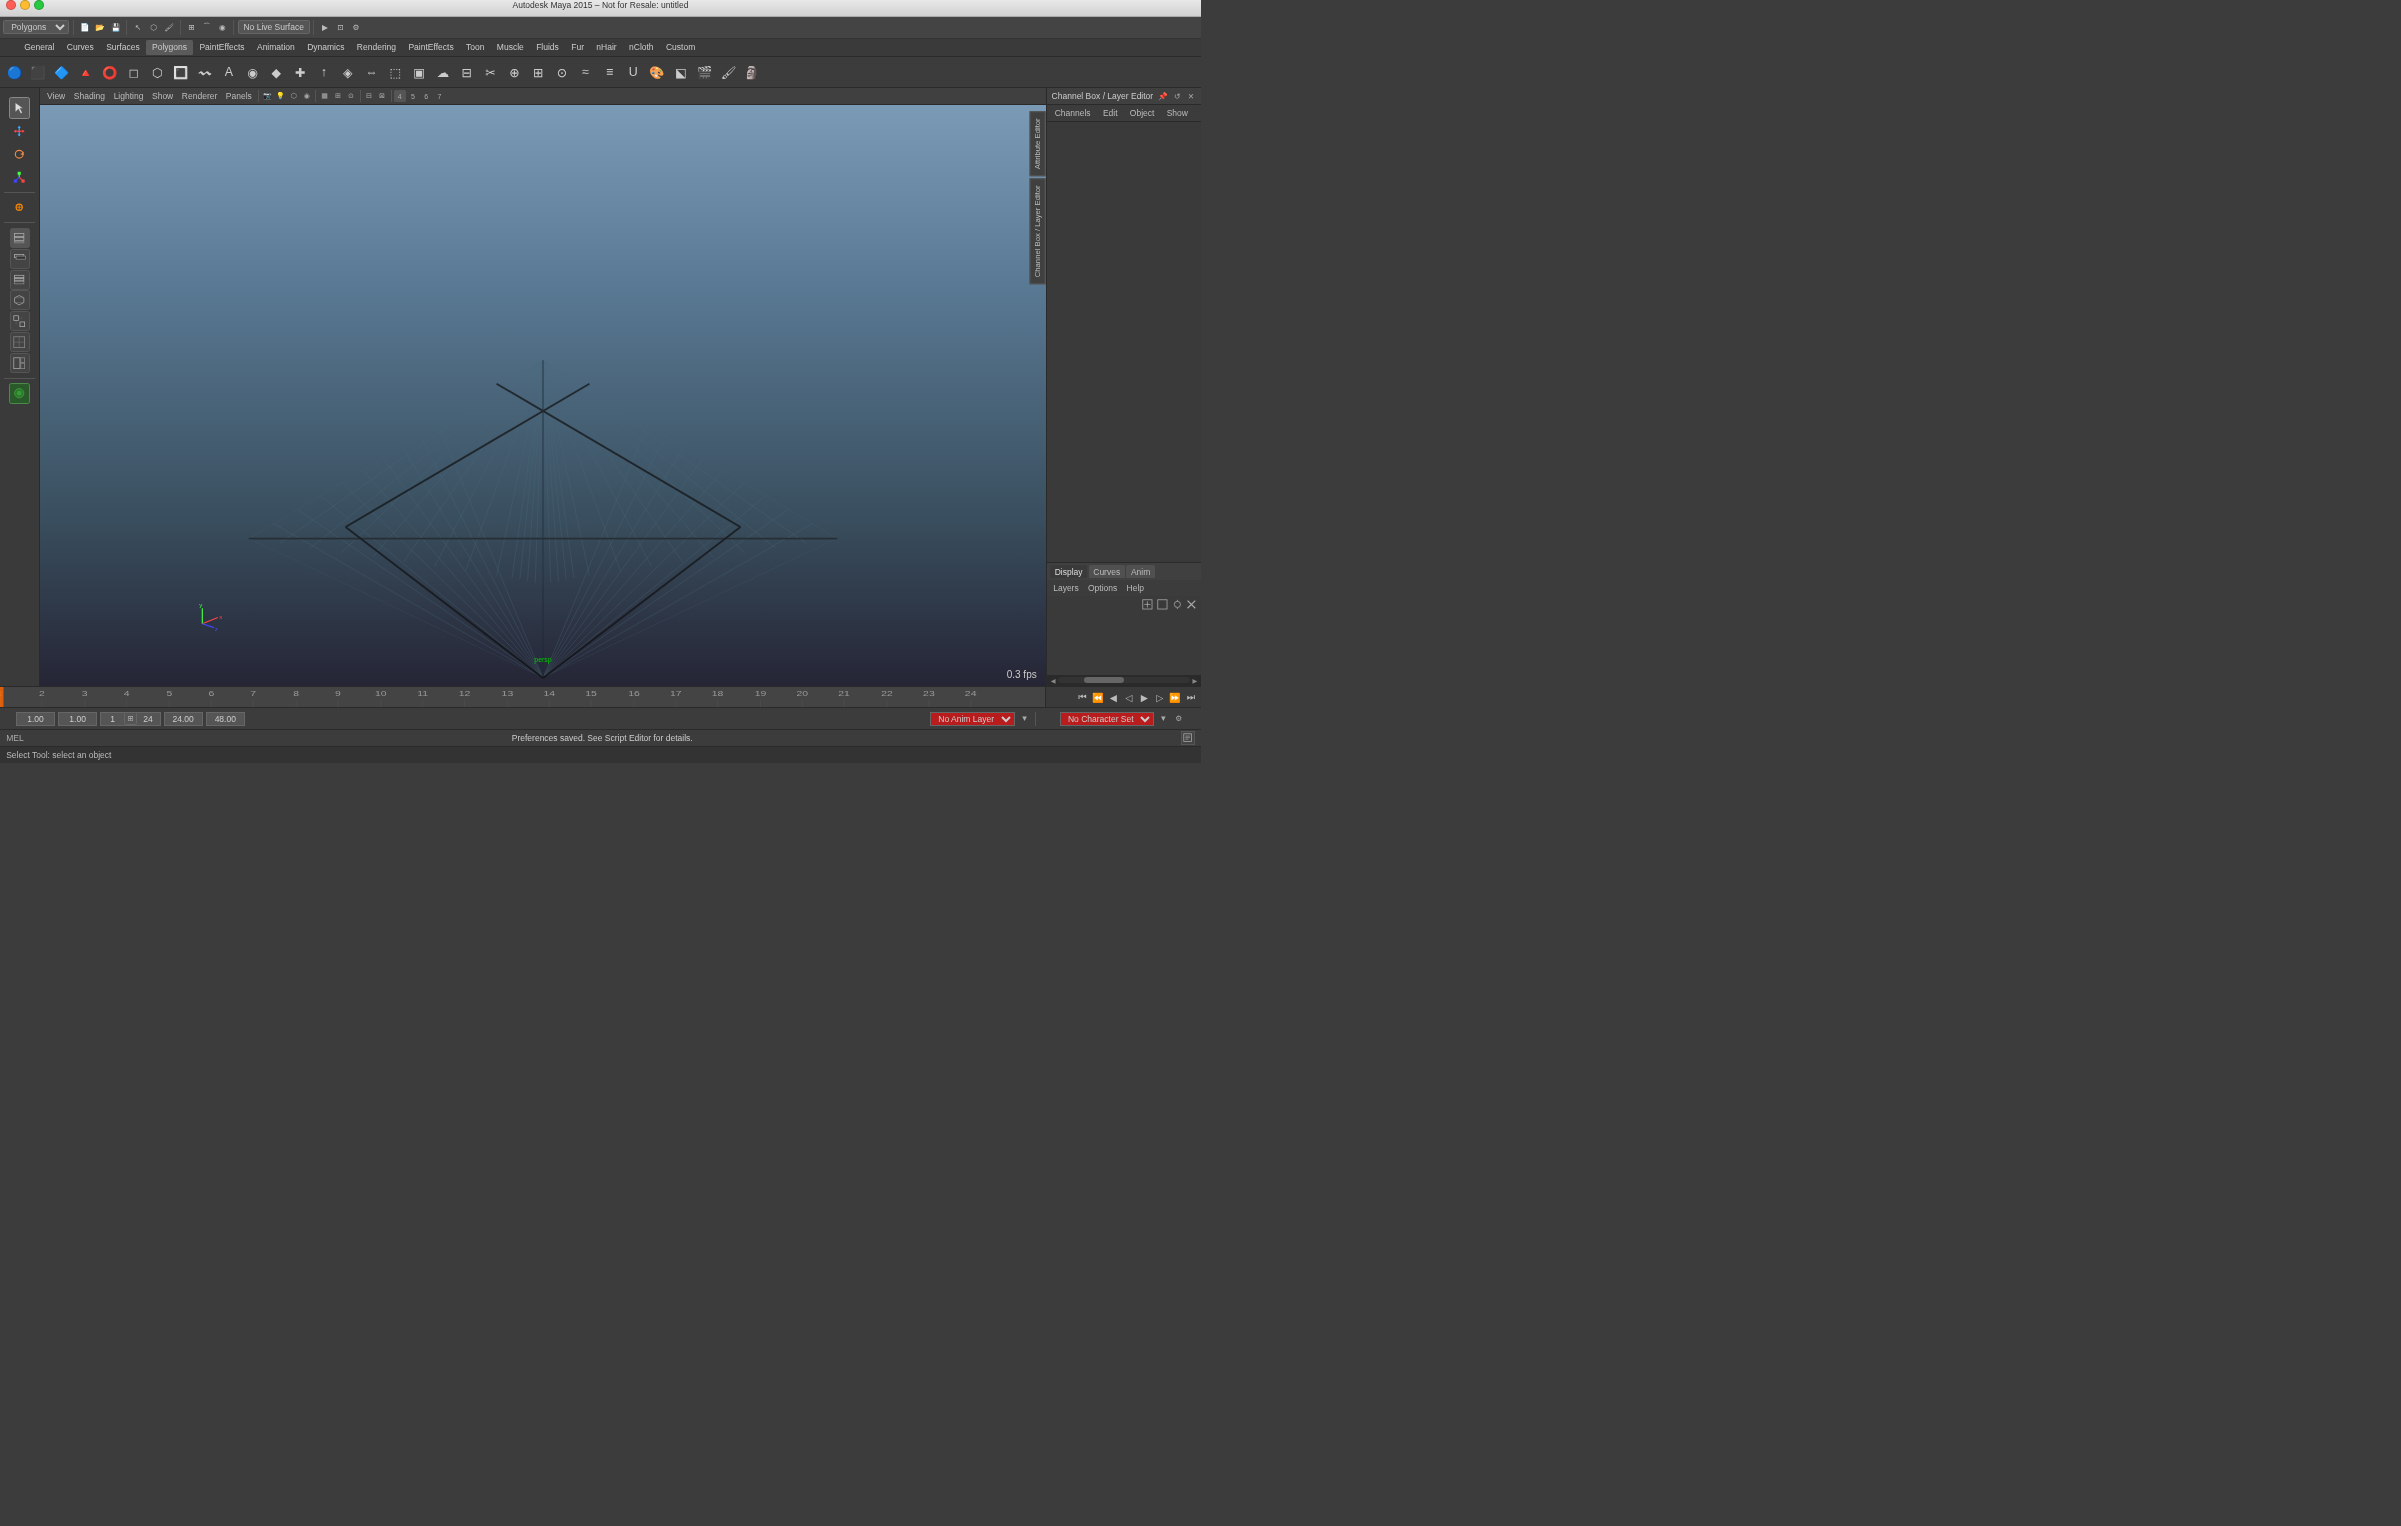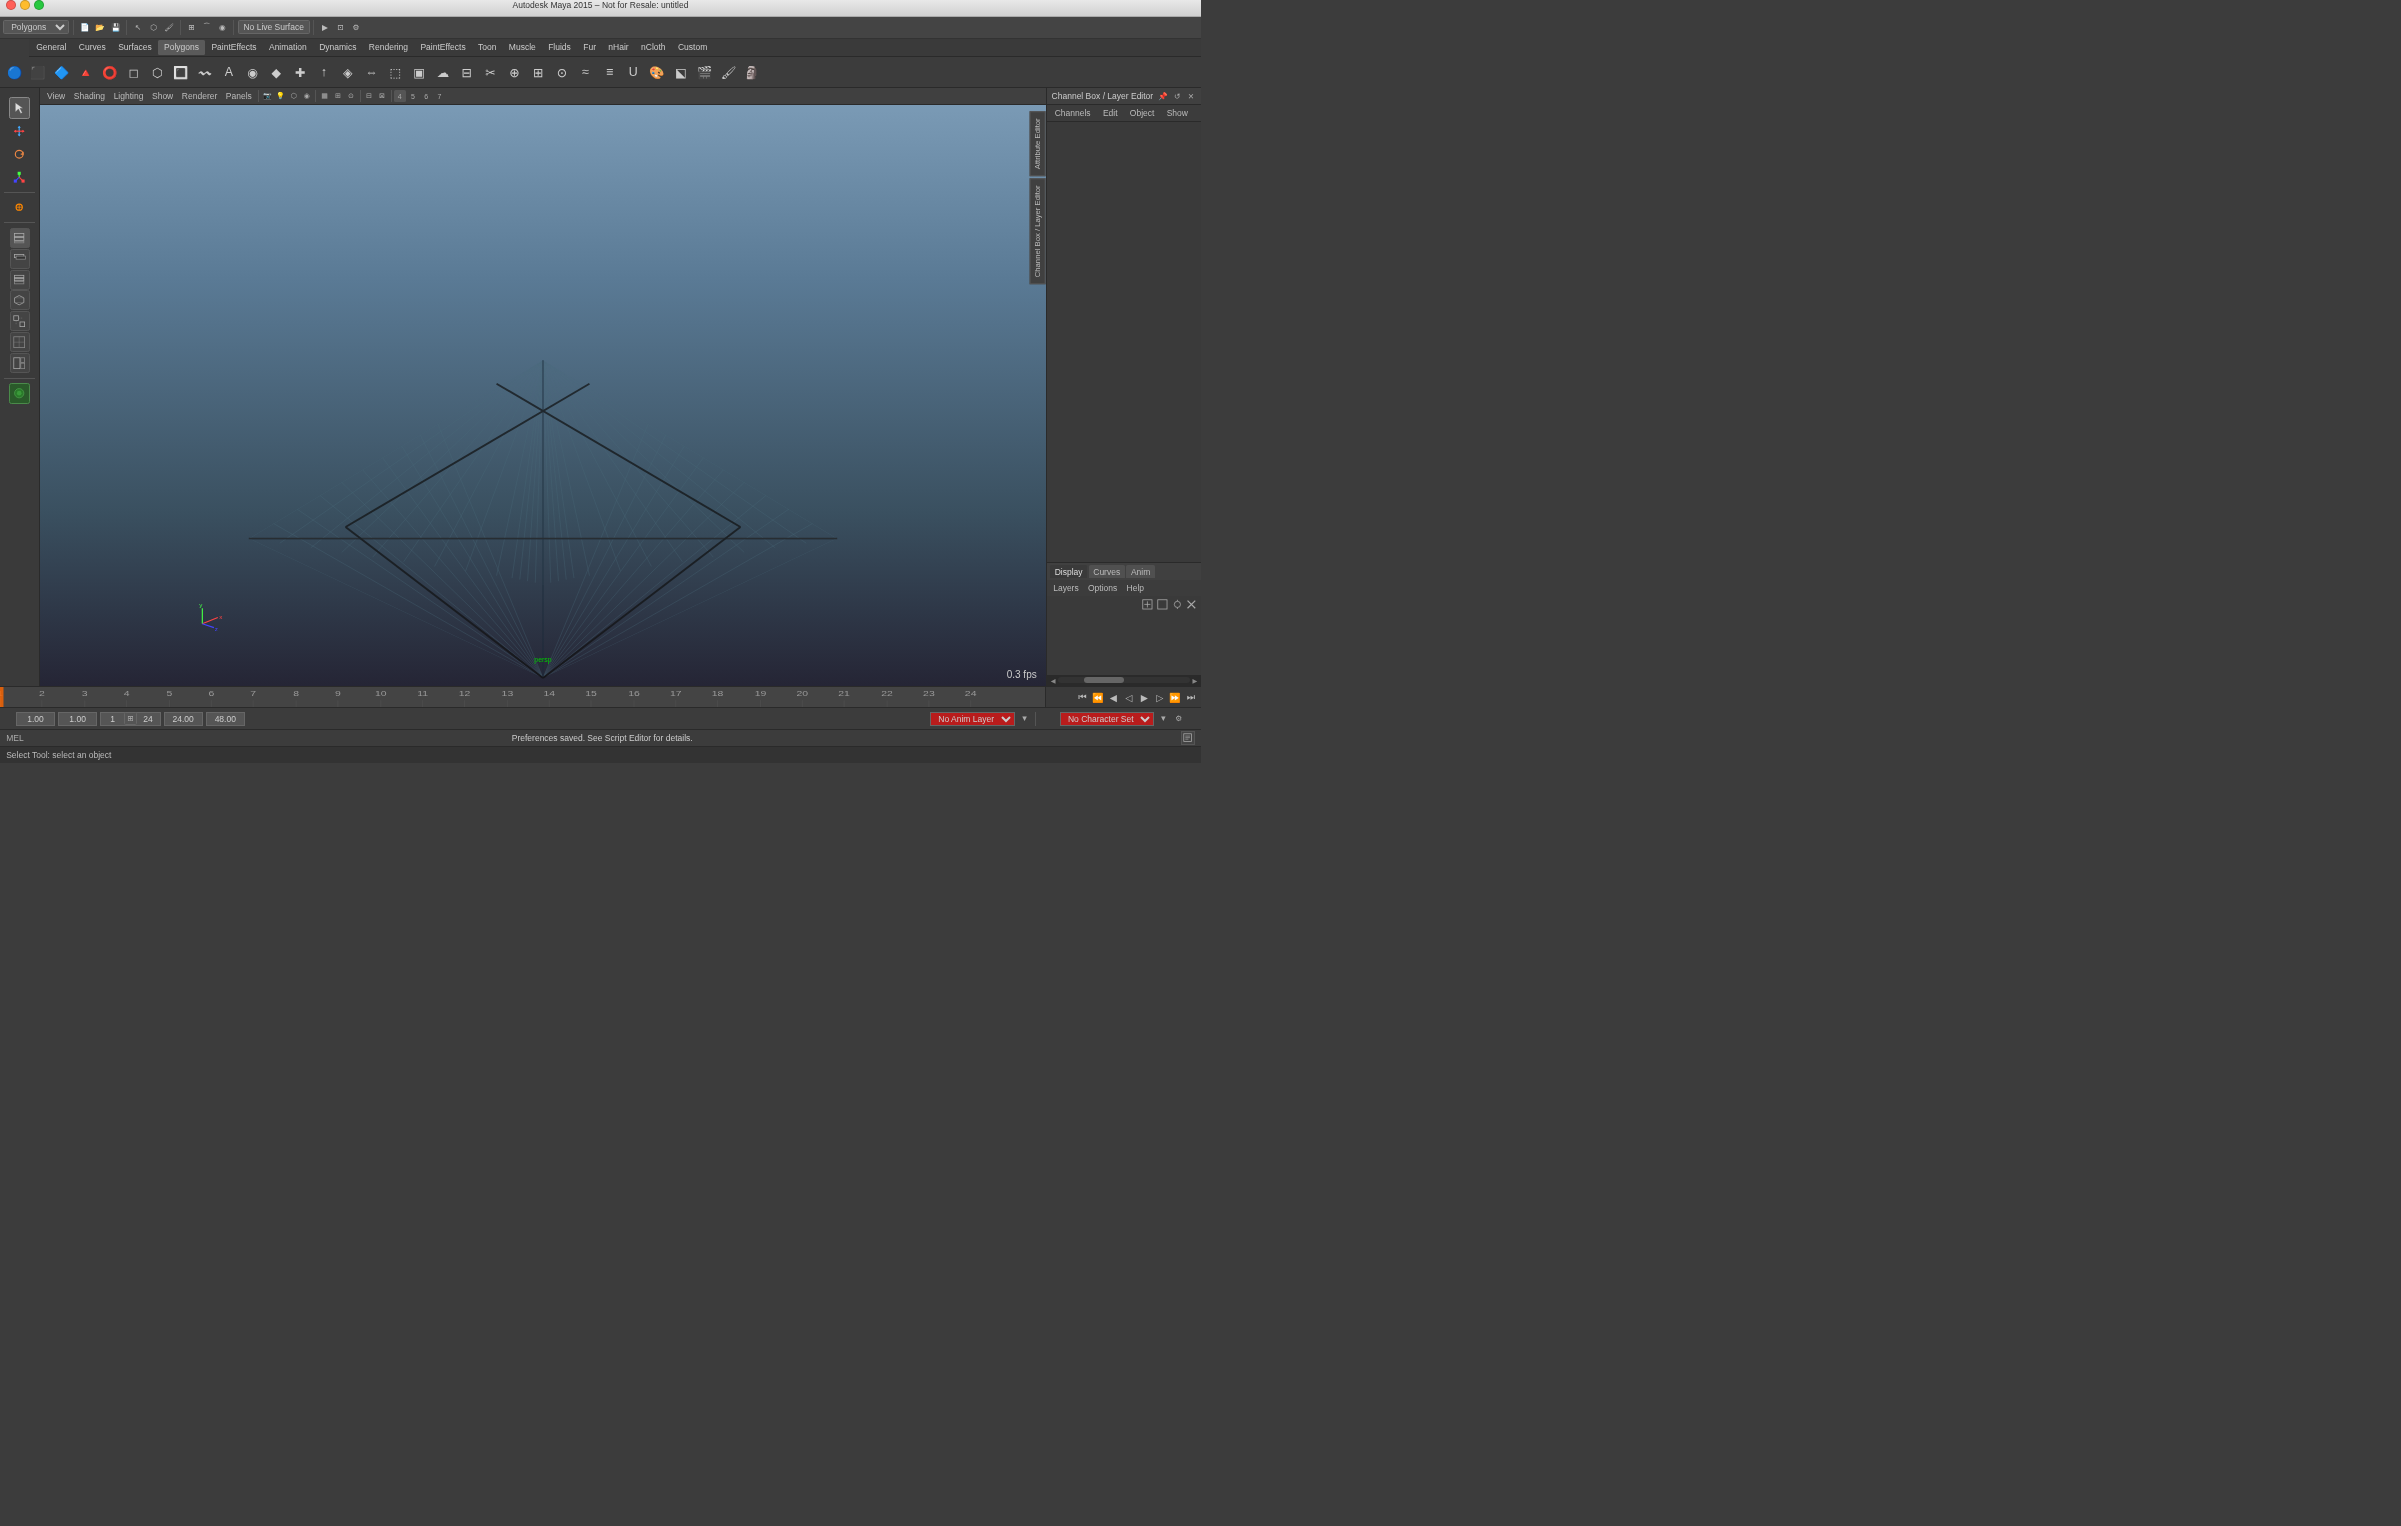--- a/index.html
+++ b/index.html
@@ -90,23 +90,22 @@
       color: #ccc;
       cursor: pointer;
     }
 
     
     #menu-bar {
       height: 18.5px;
       background: #3a3a3a;
       display: flex;
       align-items: center;
-      padding: 0 1px;
+      padding: 0 18px;
       border-bottom: 0.8px solid #2a2a2a;
-      margin-left: 29px;
     }
     .menu-item {
       padding: 1.5px 6.2px;
       font-size: 8.5px;
       color: #ccc;
       cursor: pointer;
       border-radius: 1.5px;
       height: 15.5px;
       display: flex;
       align-items: center;

